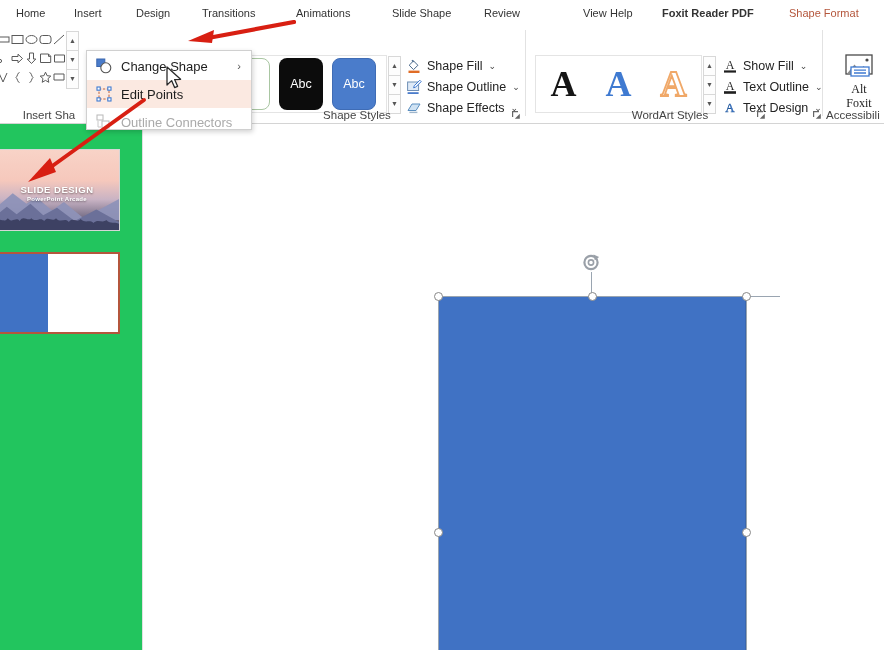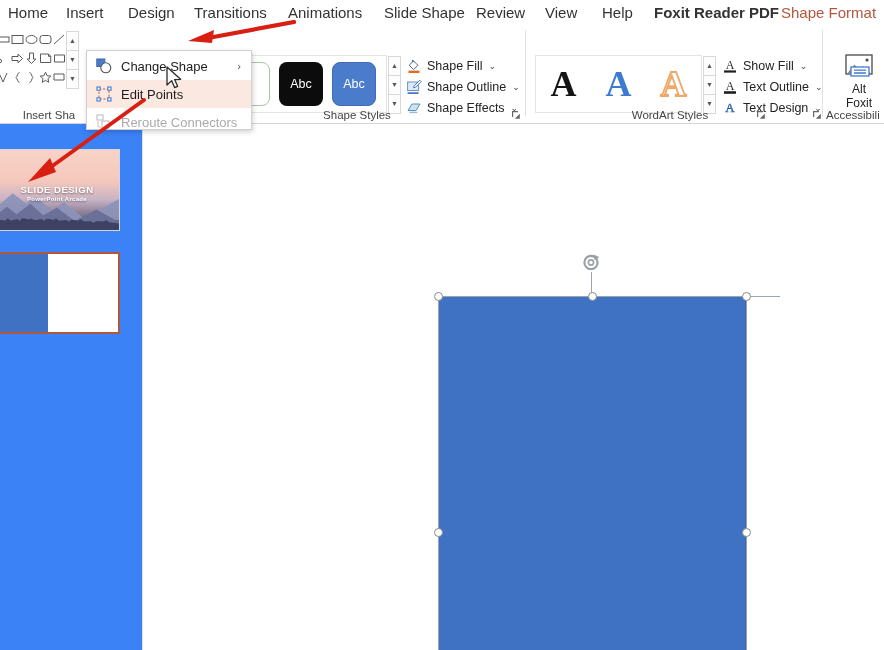--- a/index.html
+++ b/index.html
@@ -12,22 +12,22 @@
   }
   #app { position: relative; width: 884px; height: 650px; }
 
   
   .tabbar {
     position: absolute; top: 0; left: 0; width: 884px; height: 26px;
     background: #ffffff;
     display: flex; align-items: center;
   }
   .tab {
-    font-size: 15px; color: #333333;
-    padding: 0 0; margin: 0 0;
+    font-size: 11px; color: #333333;
+    padding: 0 0; margin: 0 8px;
     line-height: 26px; white-space: nowrap;
     position: relative; cursor: default;
   }
   .tab.active { color: #b4563c; }
   .tab.active::after {
     content: ""; position: absolute; left: 0; right: 0; bottom: -3px;
     height: 2.5px; background: #b4563c;
   }
 
   
@@ -106,21 +106,21 @@
   }
 
   
   .style-gal {
     position: absolute; left: 215px; top: 29px;
     width: 172px; height: 58px;
     border: 1px solid #e4e4e4; background: #fff;
     display: flex; align-items: center; gap: 9px; padding-left: 10px;
   }
   .sty-thumb {
-    width: 44px; height: 44px; border-radius: 8px;
+    width: 44px; height: 52px; border-radius: 8px;
     display: flex; align-items: center; justify-content: center;
     font-size: 12.5px;
   }
   .sty-green { border: 1.6px solid #a9c6a2; background: #ffffff; }
   .sty-black { background: #0c0c0c; color: #ffffff; }
   .sty-blue  { background: #4a7ccb; color: #ffffff; border:1px solid #3f6cb5;}
   .sty-scroll {
     position: absolute; left: 388px; top: 30px;
     width: 13px; height: 57px; display: flex; flex-direction: column;
   }
@@ -156,26 +156,26 @@
     font-size: 7px; color: #555; text-align: center; line-height: 17px;
     margin-bottom: -1px;
   }
   .wt-col { position: absolute; left: 722px; top: 29px; }
 
   
   .alt-btn {
     position: absolute; left: 836px; top: 28px;
     width: 46px; text-align: center; cursor: default;
   }
-  .alt-btn .lbl { font-size: 12px; color: #222; line-height: 14px; }
+  .alt-btn .lbl { font-size: 12px; color: #222; line-height: 14px; font-family: Liberation Serif, serif; }
 
   
   .slidepanel {
     position: absolute; left: 0; top: 124px;
-    width: 142px; height: 526px; background: #3b82f6;
+    width: 142px; height: 526px; background: #22c55e;
   }
   .panel-div {
     position: absolute; left: 142px; top: 124px;
     width: 1px; height: 526px; background: #e0e0e0;
   }
   .thumb {
     position: absolute; left: -6px; width: 126px;
     background: #fff;
   }
   .thumb.t1 { top: 25px; height: 82px; border: 1px solid #d6d6d6; }
@@ -242,21 +242,21 @@
 <div id="app">
 
   <div class="tabbar">
     <div class="tab" style="position:absolute;left:8px;">Home</div>
     <div class="tab" style="position:absolute;left:66px;">Insert</div>
     <div class="tab" style="position:absolute;left:128px;">Design</div>
     <div class="tab" style="position:absolute;left:194px;">Transitions</div>
     <div class="tab" style="position:absolute;left:288px;">Animations</div>
     <div class="tab" style="position:absolute;left:384px;">Slide Shape</div>
     <div class="tab" style="position:absolute;left:476px;">Review</div>
-    <div class="tab" style="position:absolute;left:545px;text-align:right;">View</div>
+    <div class="tab" style="position:absolute;left:575px;text-align:right;">View</div>
     <div class="tab" style="position:absolute;left:602px;">Help</div>
     <div class="tab" style="position:absolute;left:654px;font-weight:bold;">Foxit Reader PDF</div>
     <div class="tab active" style="position:absolute;left:781px;">Shape Format</div>
   </div>
 
   <div class="ribbon">
 
     <div class="shapes-gal">
       <div class="shp">
         <svg width="13" height="13" viewBox="0 0 13 13">
@@ -566,21 +566,21 @@
     </div>
 
     <div class="mi disabled">
       <span class="ic">
         <svg width="16" height="16" viewBox="0 0 16 16">
           <rect x="1" y="1" width="6" height="5" fill="none" stroke="#b8b8b8" stroke-width="1"></rect>
           <rect x="6" y="7" width="7" height="7" fill="none" stroke="#b8b8b8" stroke-width="1"></rect>
           <path d="M2 7v6h3" fill="none" stroke="#c8c8c8" stroke-width="1"></path>
         </svg>
       </span>
-      <span>Reroute Connectors</span>
+      <span>Outline Connectors</span>
     </div>
   </div>
 
   <svg class="annot" style="left:184px;top:20px;" width="112" height="26" viewBox="0 0 112 26">
     <path d="M110 2 L24 18" stroke="#d81f12" stroke-width="4.2" stroke-linecap="round"></path>
     <path d="M4 21 L30 10 L28 23 Z" fill="#d81f12"></path>
   </svg>
 
   <svg class="annot" style="left:18px;top:96px;" width="132" height="88" viewBox="0 0 132 88">
     <path d="M126 4 L26 76" stroke="#d81f12" stroke-width="4" stroke-linecap="round"></path>

